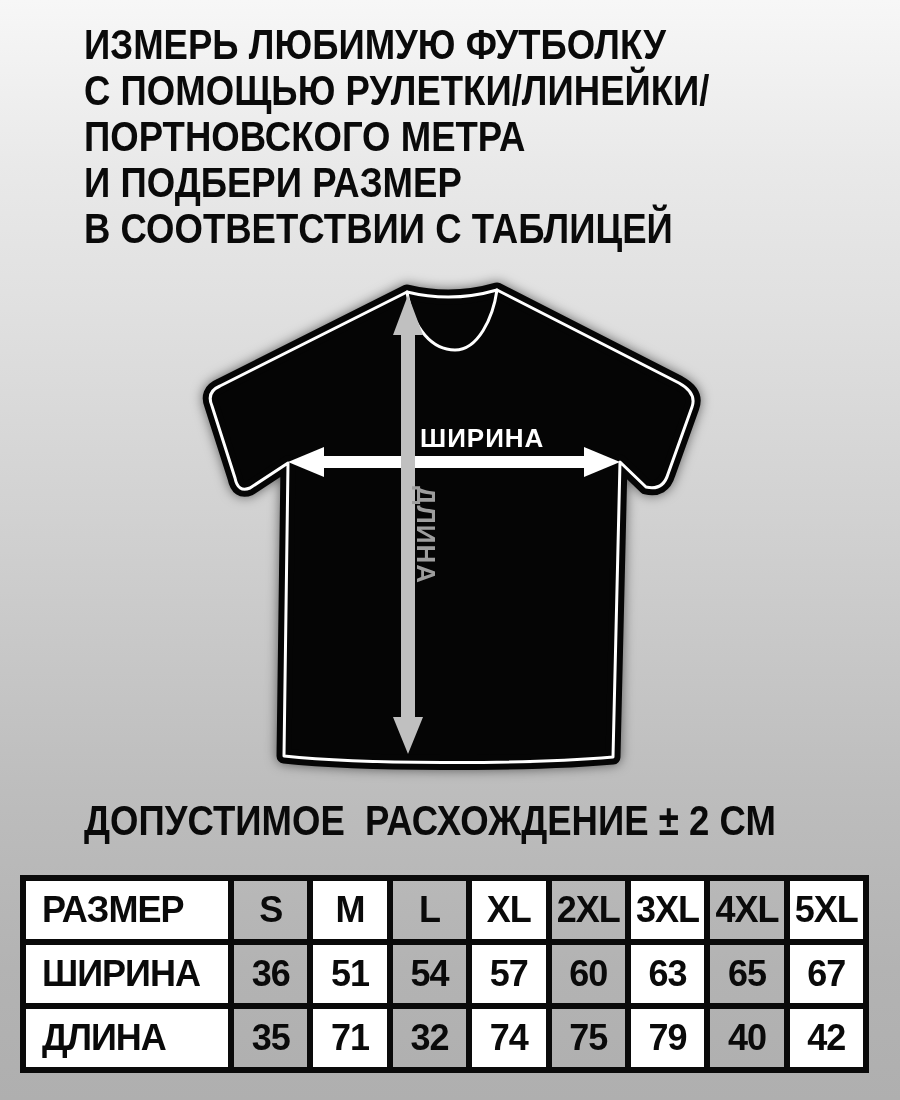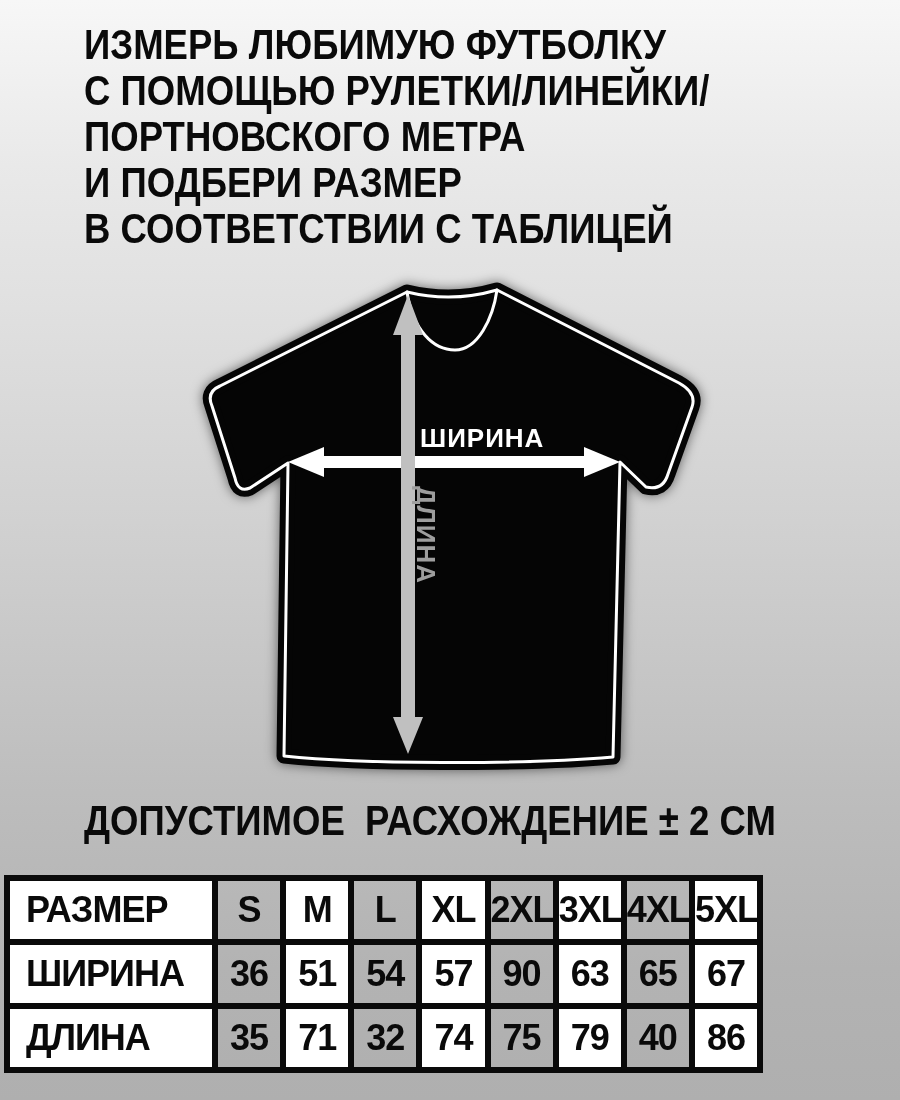--- a/index.html
+++ b/index.html
@@ -38,22 +38,22 @@
   
   .tolerance{
     position:absolute;left:84px;top:796px;
     font-size:43px;font-weight:700;color:#0a0a0a;
     transform:scaleX(0.85);transform-origin:left top;
     white-space:pre;
   }
 
   
   .size-table{
-    position:absolute;left:4px;top:875px;
-    width:759px;border-collapse:collapse;table-layout:fixed;border-radius:17px;
+    position:absolute;left:20px;top:875px;
+    width:849px;border-collapse:collapse;table-layout:fixed;border-radius:17px;
   }
   .size-table td{
     border:6px solid #0a0a0a;
     height:58px;
     text-align:center;vertical-align:middle;
     font-size:36px;font-weight:700;color:#0a0a0a;letter-spacing:-1px;
     background:transparent;
     padding:0;
   }
   .size-table tr td:nth-child(odd){background:#ffffff;}
@@ -152,32 +152,32 @@
         <td>3XL</td>
         <td>4XL</td>
         <td>5XL</td>
       </tr>
       <tr>
         <td class="rowhead">ШИРИНА</td>
         <td>36</td>
         <td>51</td>
         <td>54</td>
         <td>57</td>
-        <td>90</td>
+        <td>60</td>
         <td>63</td>
         <td>65</td>
         <td>67</td>
       </tr>
       <tr>
         <td class="rowhead">ДЛИНА</td>
         <td>35</td>
         <td>71</td>
         <td>32</td>
         <td>74</td>
         <td>75</td>
         <td>79</td>
         <td>40</td>
-        <td>86</td>
+        <td>42</td>
       </tr>
     </tbody>
   </table>
 
 </div>
 
 </body></html>

